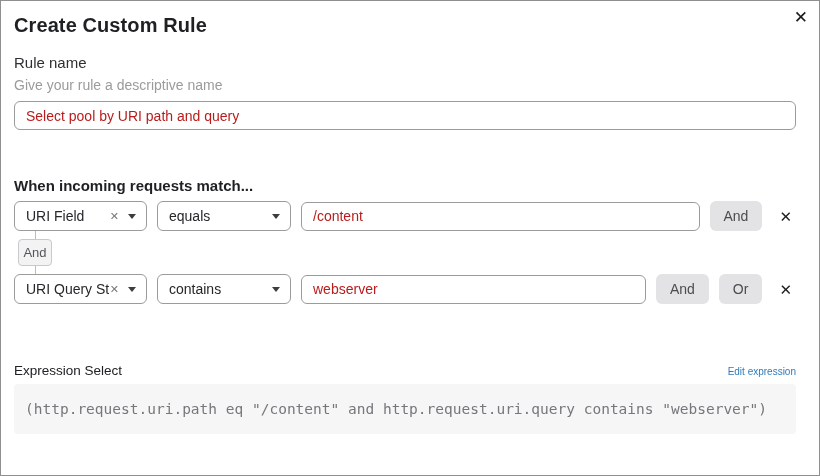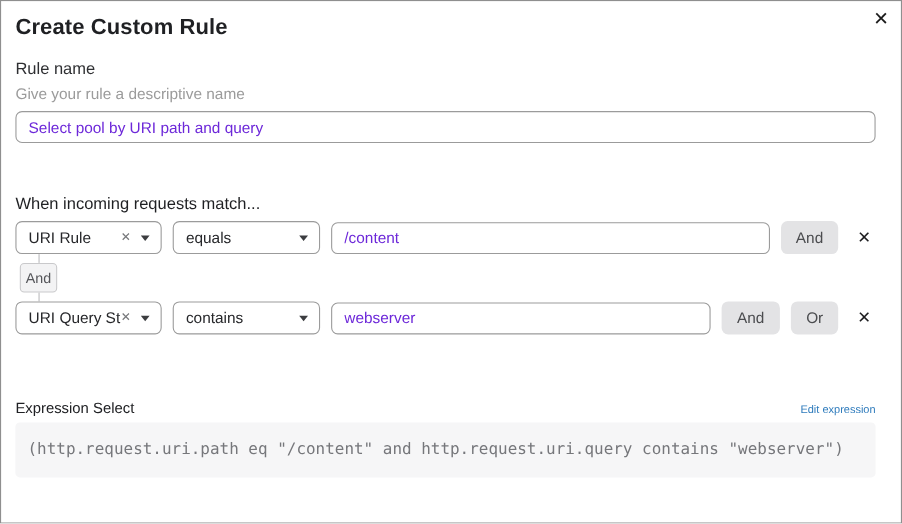--- a/index.html
+++ b/index.html
@@ -34,28 +34,28 @@
   .helper {
     margin-top: 4px;
     font-size: 14px; color: #9b9b9b; line-height: 18px;
   }
   input.text-input {
     display: block; width: 100%;
     height: 29px;
     border: 1px solid #9b9b9b; border-radius: 6px;
     padding: 0 11px;
     font-family: "Liberation Sans", "DejaVu Sans", sans-serif;
-    font-size: 14px; color: #6d28d9;
+    font-size: 14px; color: #b91c1c;
     background: #fff;
     outline: none;
   }
   .name-input-wrap { margin-top: 7px; }
   h2.match-heading {
     margin-top: 46px;
-    font-size: 15px; font-weight: 400; color: #1f2023; line-height: 19px;
+    font-size: 15px; font-weight: 700; color: #1f2023; line-height: 19px;
   }
   .columns-row {
     margin-top: 13px;
     display: flex; gap: 10px;
     font-size: 13px; color: #3b3c3f; line-height: 16px;
   }
   .col-field { width: 133px; }
   .col-operator { width: 134px; }
   .col-value { flex: 1; }
   .cond-row {
@@ -157,21 +157,21 @@
   <div class="helper">Give your rule a descriptive name</div>
   <div class="name-input-wrap">
     <input class="text-input" type="text" value="Select pool by URI path and query" style="">
   </div>
 
   <h2 class="match-heading">When incoming requests match...</h2>
 
 
   <div class="cond-row row-1">
     <div class="select w-field">
-      <span class="sel-label">URI Rule</span>
+      <span class="sel-label">URI Field</span>
       <span class="clear-x">✕</span>
       <span class="caret"></span>
     </div>
     <div class="select w-operator">
       <span class="sel-label">equals</span>
       <span class="caret"></span>
     </div>
     <input class="text-input value-input" type="text" value="/content" style="">
     <button class="logic-btn btn-and">And</button>
     <span class="row-delete-x">✕</span>

